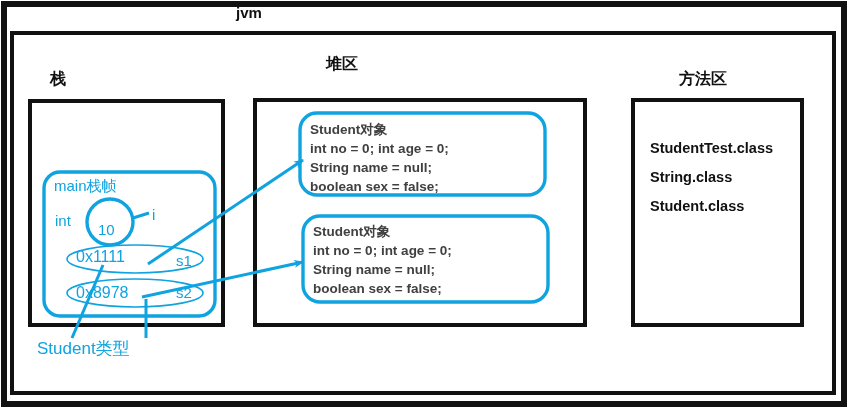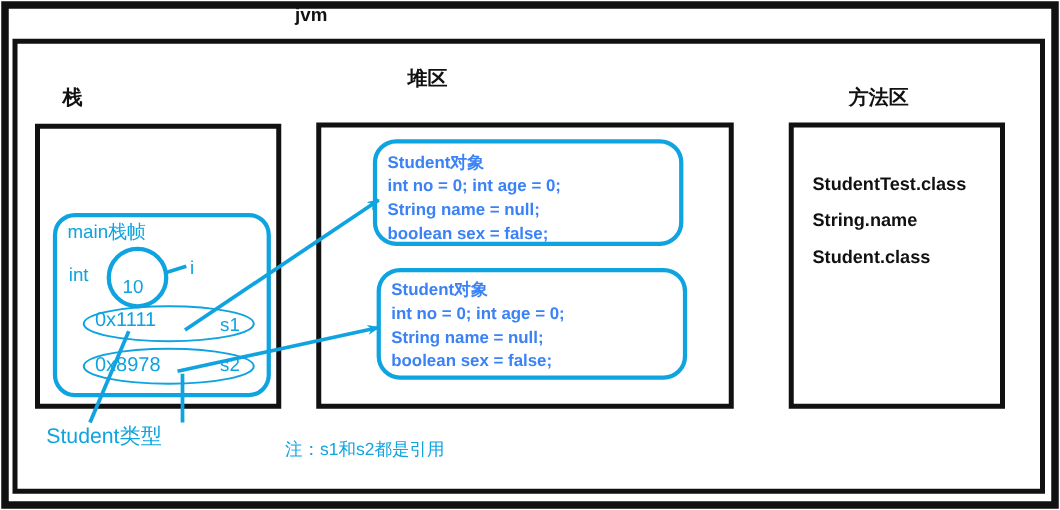--- a/index.html
+++ b/index.html
@@ -103,21 +103,21 @@
     font-size: 17px;
   }
   .lbl-note {
     left: 228px;
     top: 352px;
     font-size: 14px;
   }
   .obj-block {
     position: absolute;
     font-size: 13.5px;
-    color: #3b82f6;
+    color: #404040;
     font-weight: bold;
     line-height: 19px;
     white-space: pre;
   }
   .obj1 { left: 310px; top: 120px; }
   .obj2 { left: 313px; top: 222px; }
   .ma-list {
     position: absolute;
     left: 650px;
     top: 134px;
@@ -188,28 +188,27 @@
   <div class="txt blue lbl-i">i</div>
 
   <div class="txt blue lbl-addr1">0x1111</div>
   <div class="txt blue lbl-s1">s1</div>
 
   <div class="txt blue lbl-addr2">0x8978</div>
   <div class="txt blue lbl-s2">s2</div>
 
   <div class="txt blue lbl-studenttype">Student类型</div>
 
-  <div class="txt blue lbl-note">注：s1和s2都是引用</div>
 
   <div class="obj-block obj1">Student对象
 int no = 0; int age = 0;
 String name = null;
 boolean sex = false;</div>
   <div class="obj-block obj2">Student对象
 int no = 0; int age = 0;
 String name = null;
 boolean sex = false;</div>
 
   <div class="ma-list">StudentTest.class
-String.name
+String.class
 Student.class</div>
 
 </div>
 
 </body></html>

